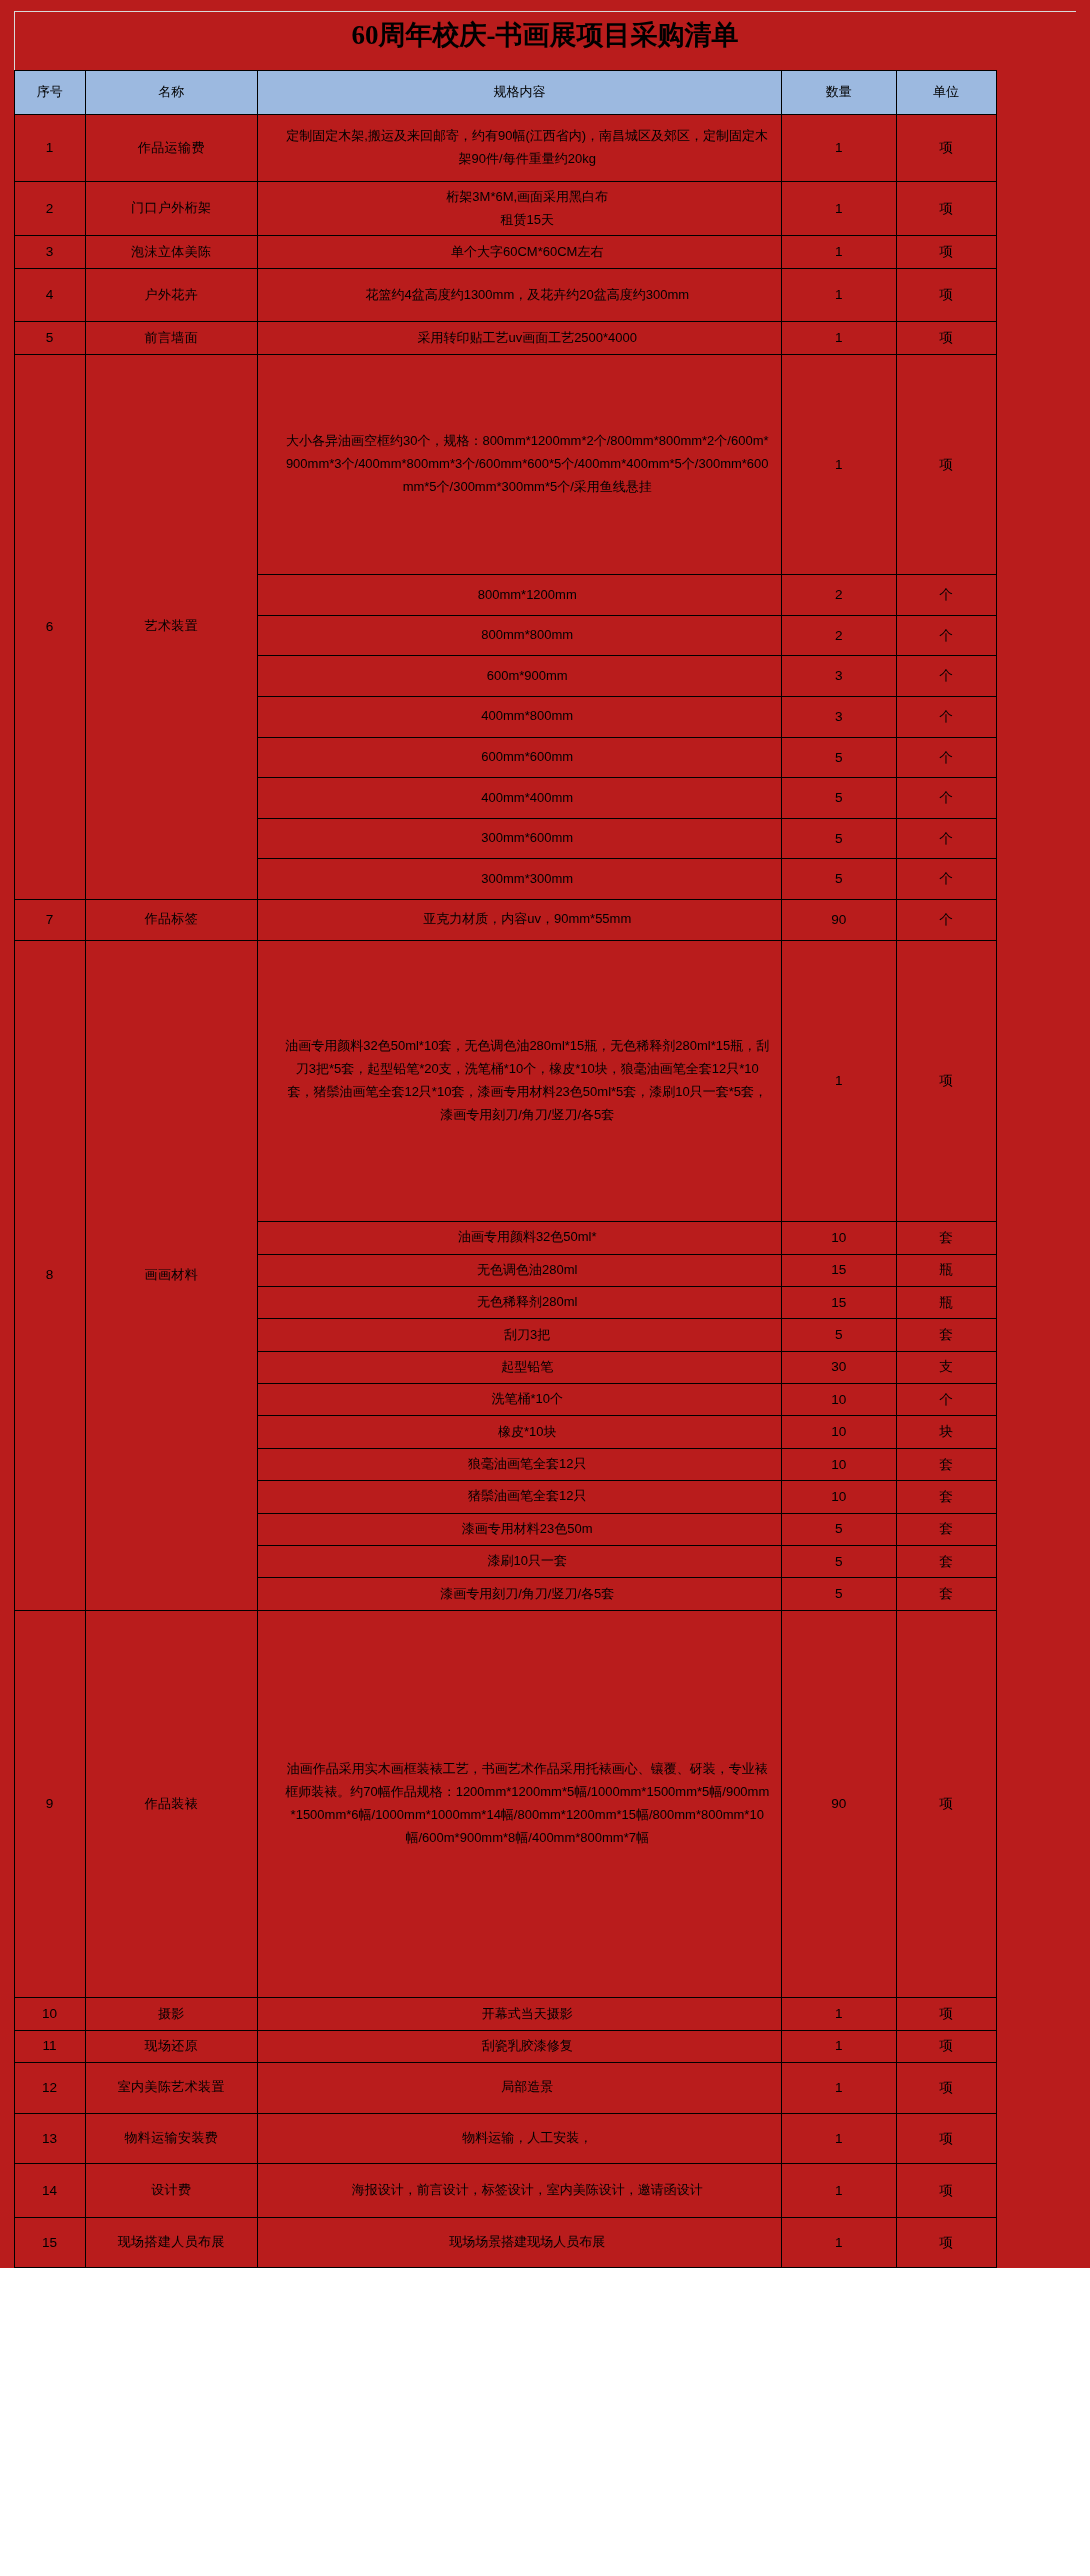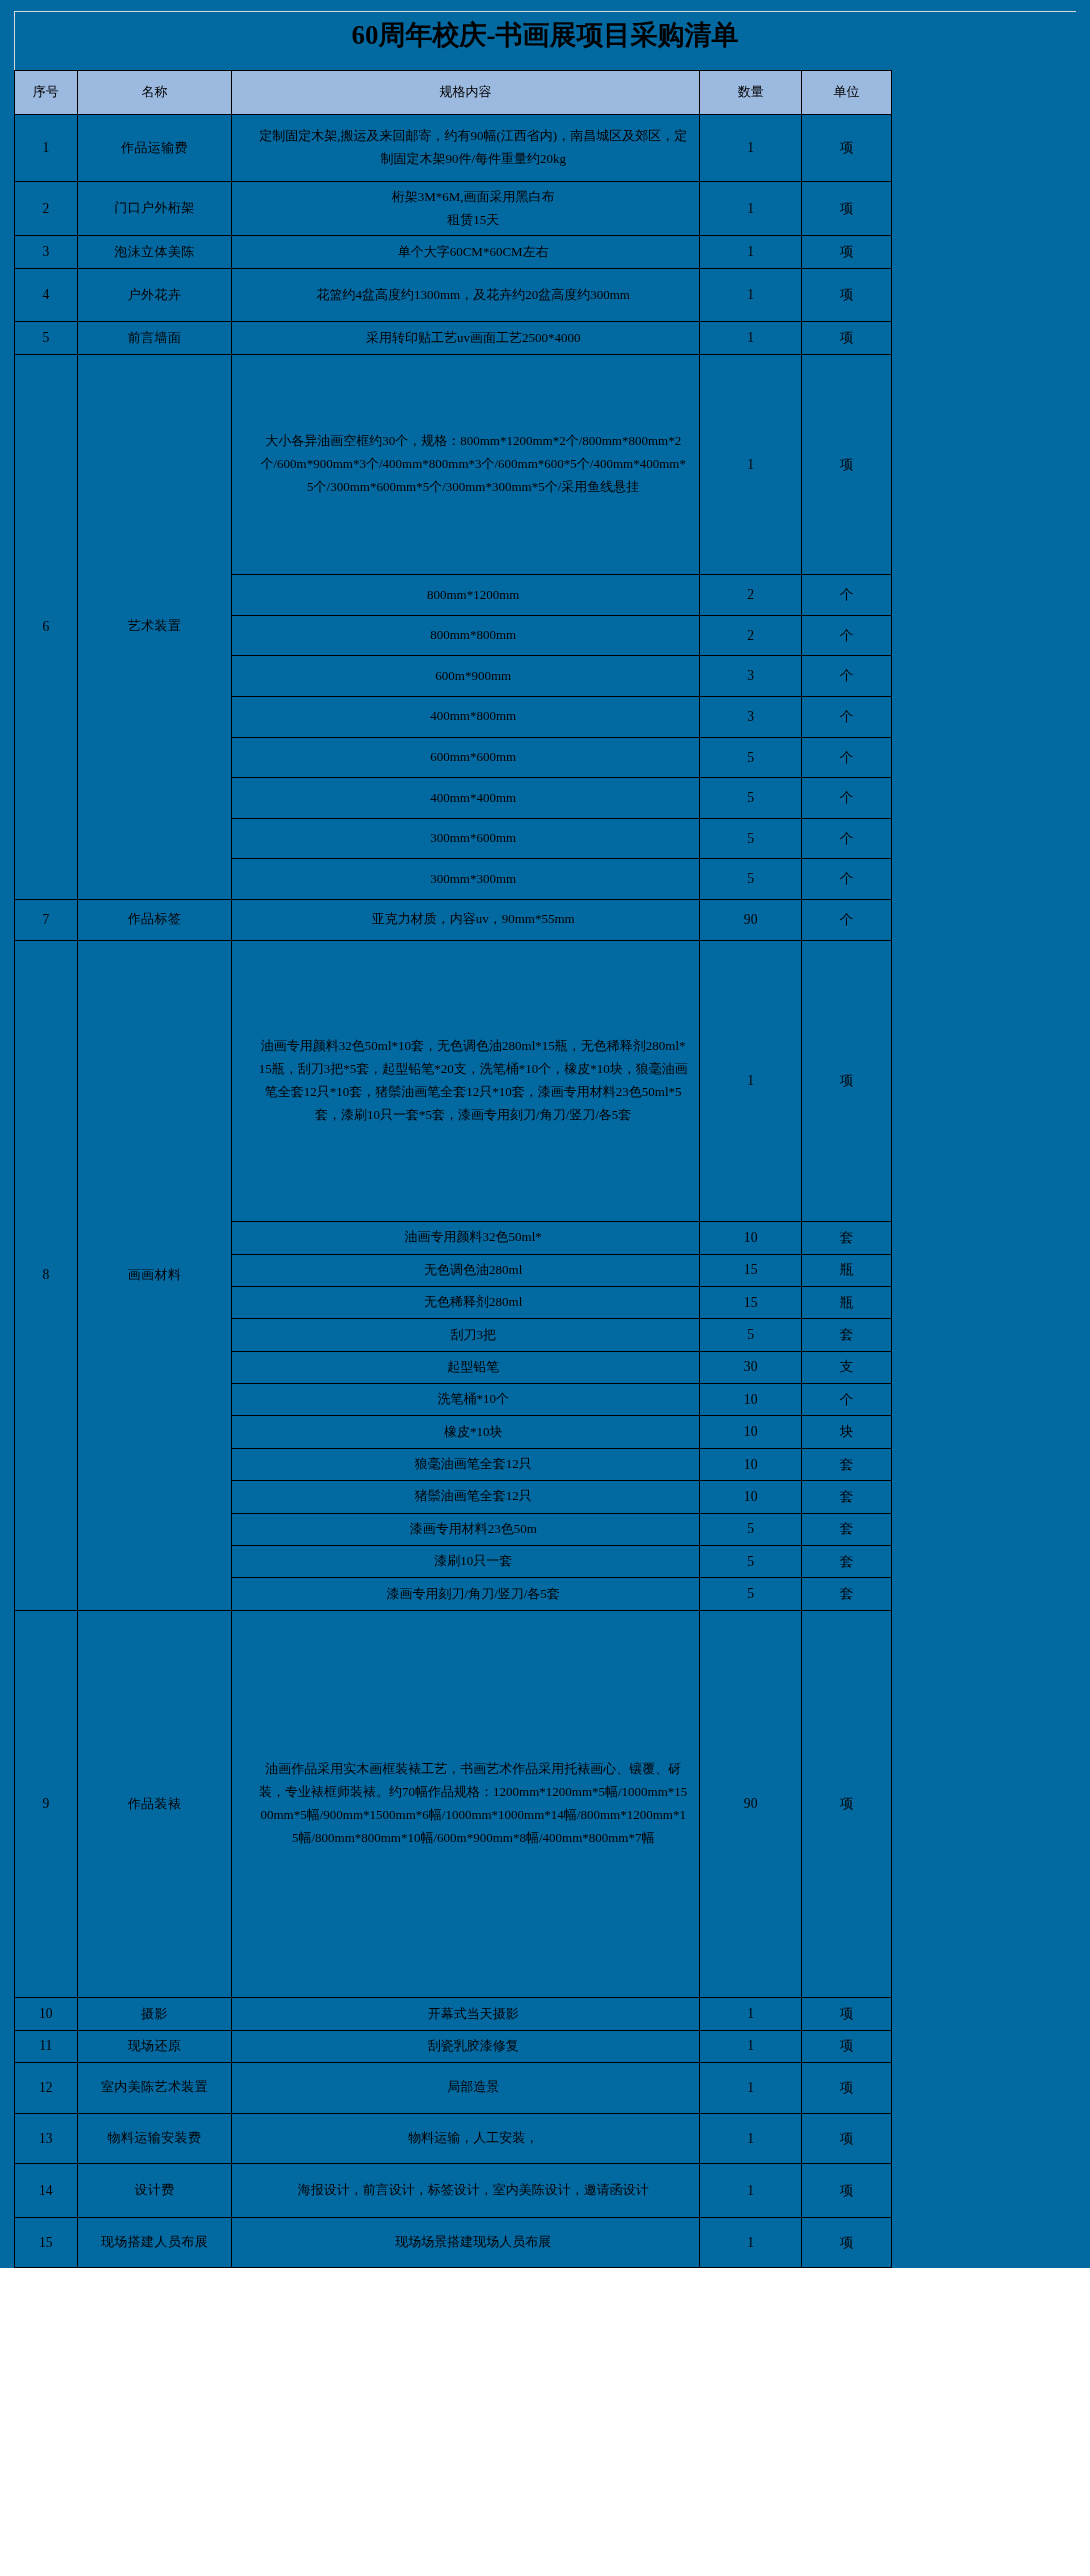--- a/index.html
+++ b/index.html
@@ -12,21 +12,21 @@
     min-height: 2576px;
     font-family: "Liberation Sans", "DejaVu Sans", sans-serif;
     color: #000000;
     -webkit-font-smoothing: none;
   }
 
   .page {
     width: 1090px;
     box-sizing: border-box;
     padding: 0;
-    background: #0369a1;
+    background: #b91c1c;
     position: relative;
   }
 
   
   .sheet-frame {
     position: absolute;
     top: 10.6px;
     left: 13.6px;
     right: 13.6px;
     bottom: 6px;
@@ -48,25 +48,24 @@
     font-size: 27px;
     font-weight: 700;
     letter-spacing: 0px;
     color: #000000;
     white-space: nowrap;
   }
 
   table.purchase {
     border-collapse: collapse;
     table-layout: fixed;
-    width: 878px;
+    width: 983px;
     margin: 0 13.6px 0 13.6px;
     position: relative;
     z-index: 2;
-    font-family: Liberation Serif, serif;
   }
   table.purchase col.c-no    { width: 59px;  }
   table.purchase col.c-name  { width: 143px; }
   table.purchase col.c-spec  { width: 435px; }
   table.purchase col.c-qty   { width: 95px; }
   table.purchase col.c-unit  { width: 83px; }
 
   table.purchase th,
   table.purchase td {
     border: 0.8px solid #000000;

